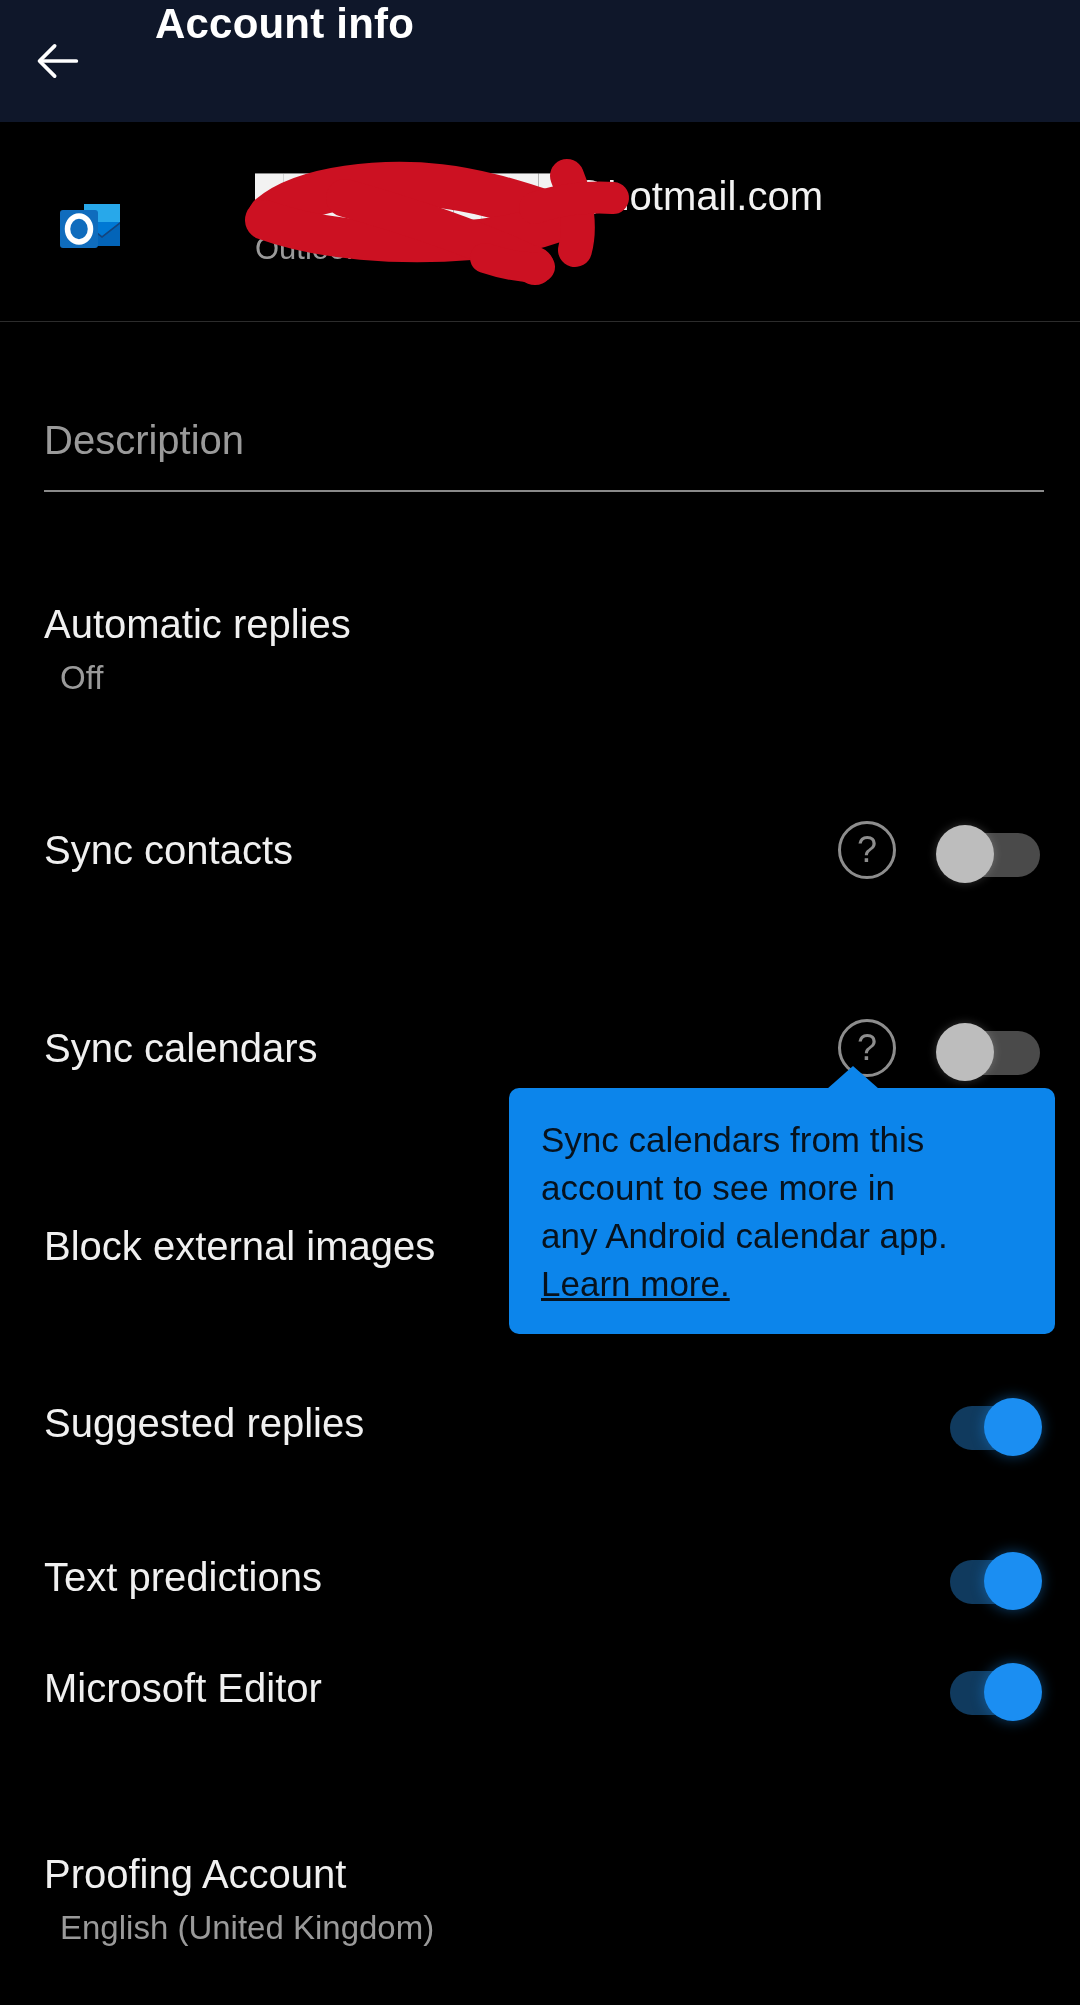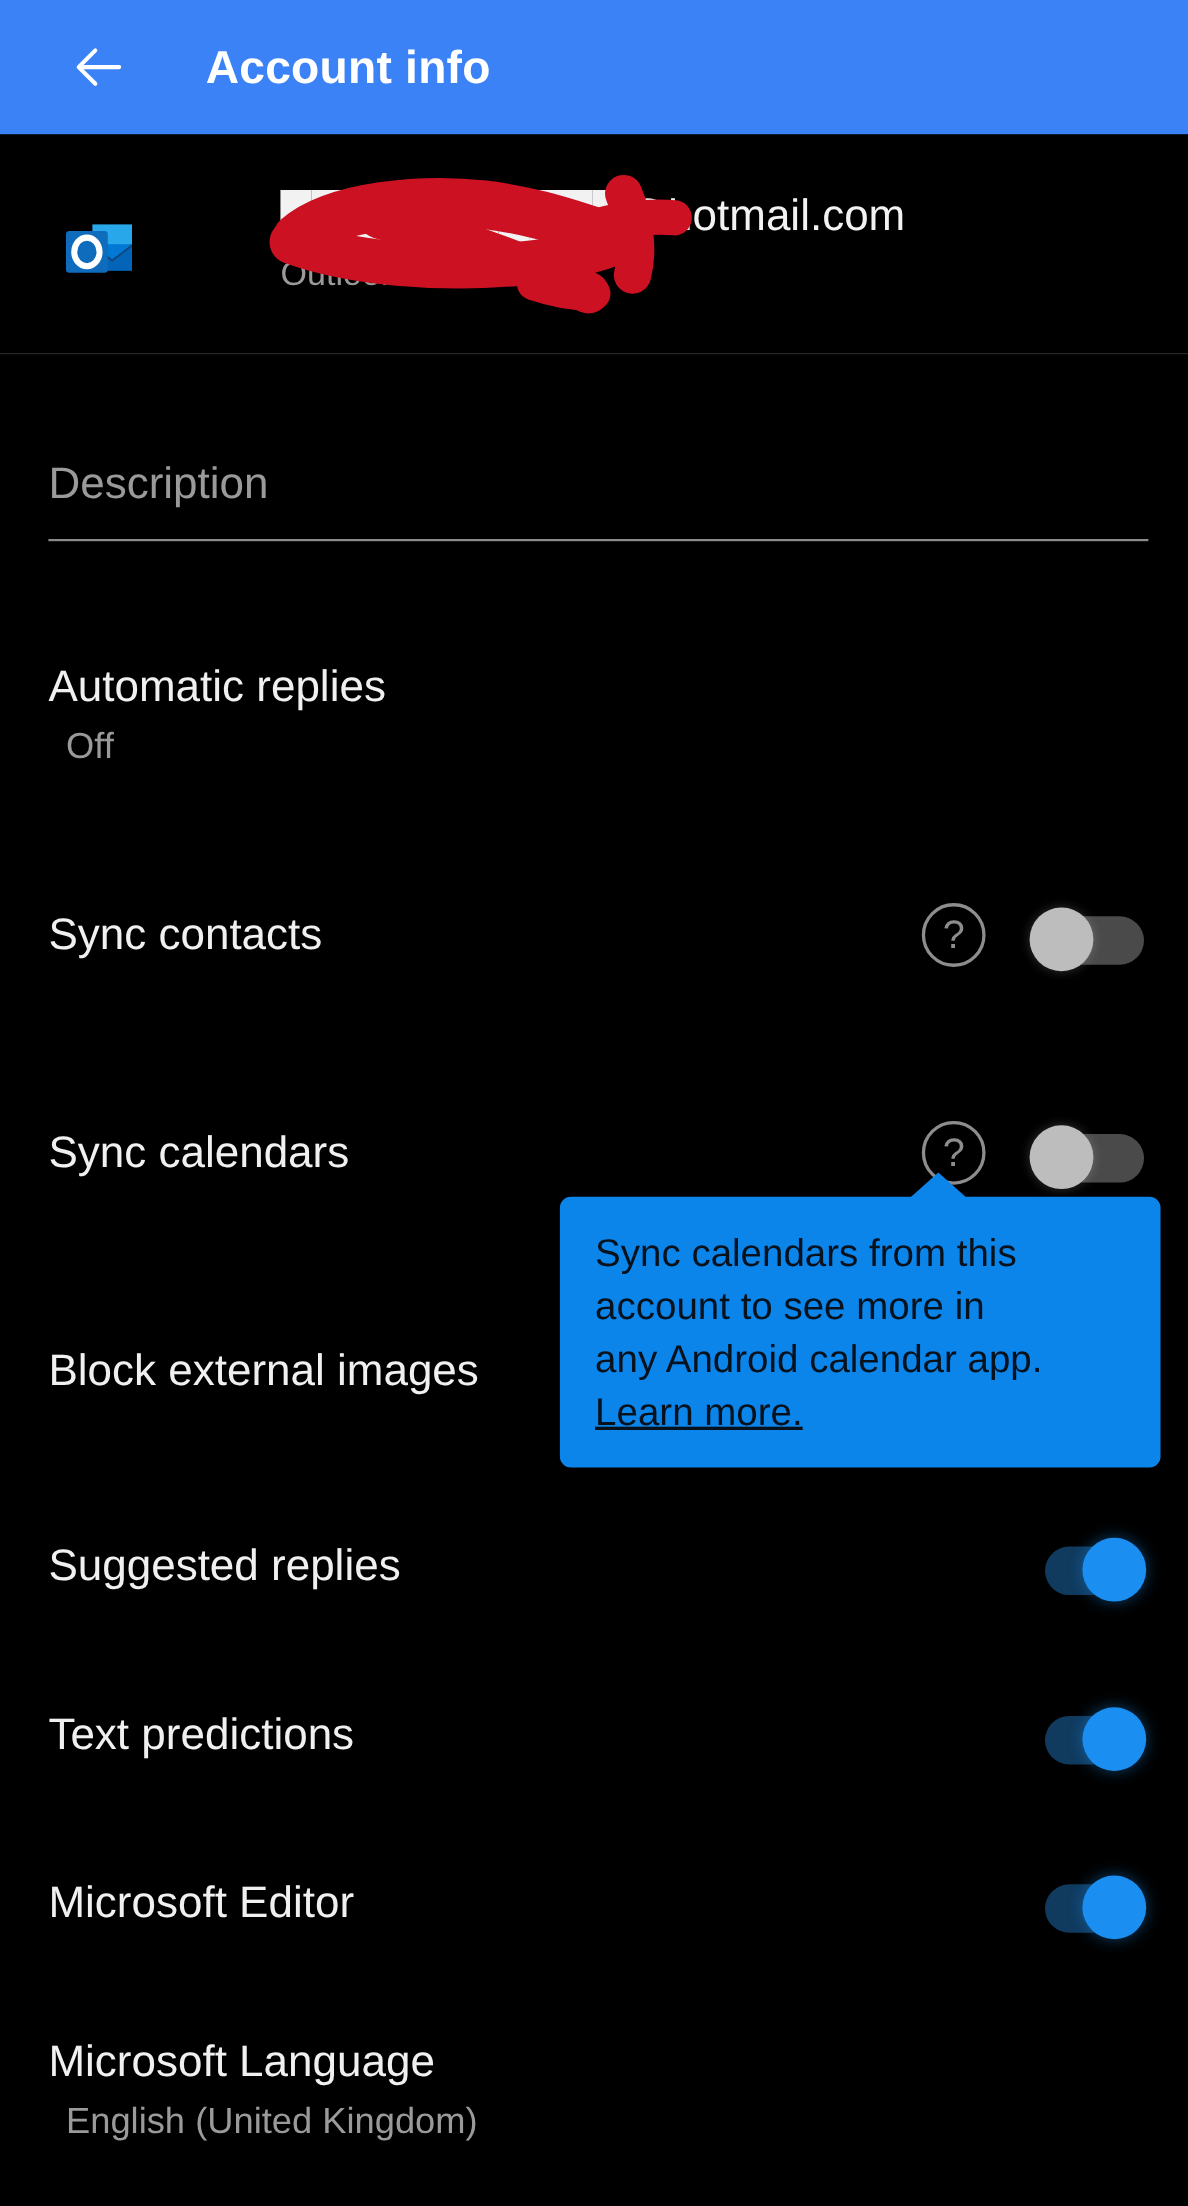--- a/index.html
+++ b/index.html
@@ -19,24 +19,22 @@
     height: 2005px;
     background: #000000;
   }
 
   
   .appbar {
     position: absolute;
     left: 0; top: 0;
     width: 1080px;
     height: 122px;
-    background: #3b82f6;
-    display: flex;
-    align-items: center;
-    padding-left: 32px;
+    background: #0f172a;
+    display: flex;
   }
   .back-btn {
     width: 118px;
     height: 122px;
     display: flex;
     align-items: center;
     justify-content: center;
     cursor: pointer;
   }
   .back-btn svg { display: block; }
@@ -337,35 +335,35 @@
       <div class="row-title">Text predictions</div>
     </div>
     <div class="row-accessories">
       <div class="switch on">
         <div class="track"></div>
         <div class="thumb"></div>
       </div>
     </div>
   </div>
 
-  <div class="row" style="top:1692px;height:76px;">
+  <div class="row" style="top:1650px;height:76px;">
     <div class="row-text">
       <div class="row-title">Microsoft Editor</div>
     </div>
     <div class="row-accessories">
       <div class="switch on">
         <div class="track"></div>
         <div class="thumb"></div>
       </div>
     </div>
   </div>
 
   <div class="row" style="top:1845px;height:110px;">
     <div class="row-text">
-      <div class="row-title">Microsoft Language</div>
+      <div class="row-title">Proofing Account</div>
       <div class="row-sub">English (United Kingdom)</div>
     </div>
   </div>
 
   <div class="tooltip">
     <div class="tooltip-arrow"></div>
     <div class="tooltip-text">Sync calendars from this</div>
     <div class="tooltip-text">account to see more in</div>
     <div class="tooltip-text">any Android calendar app.</div>
     <a class="tooltip-link">Learn more.</a>

